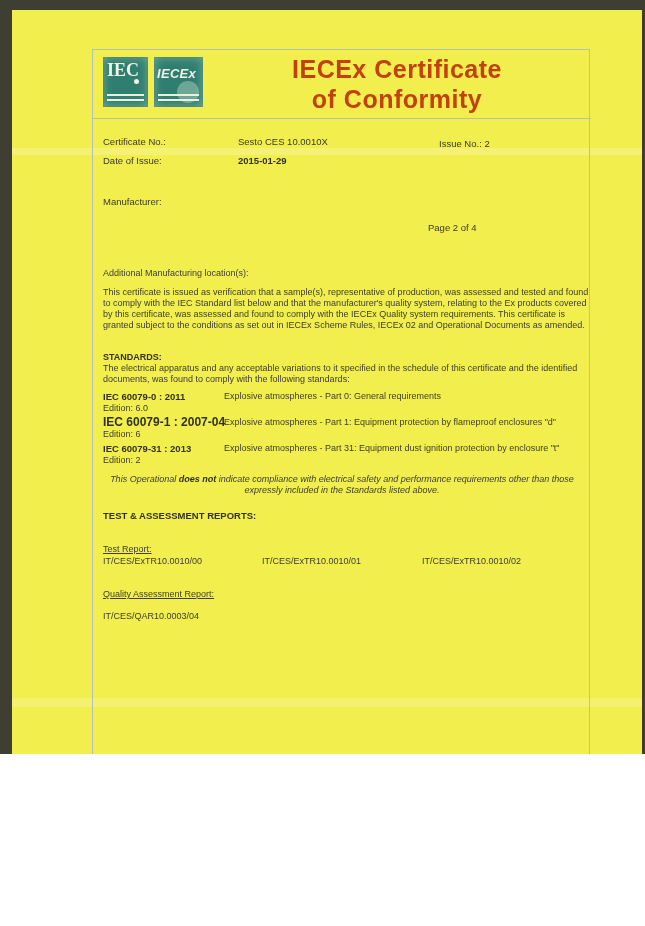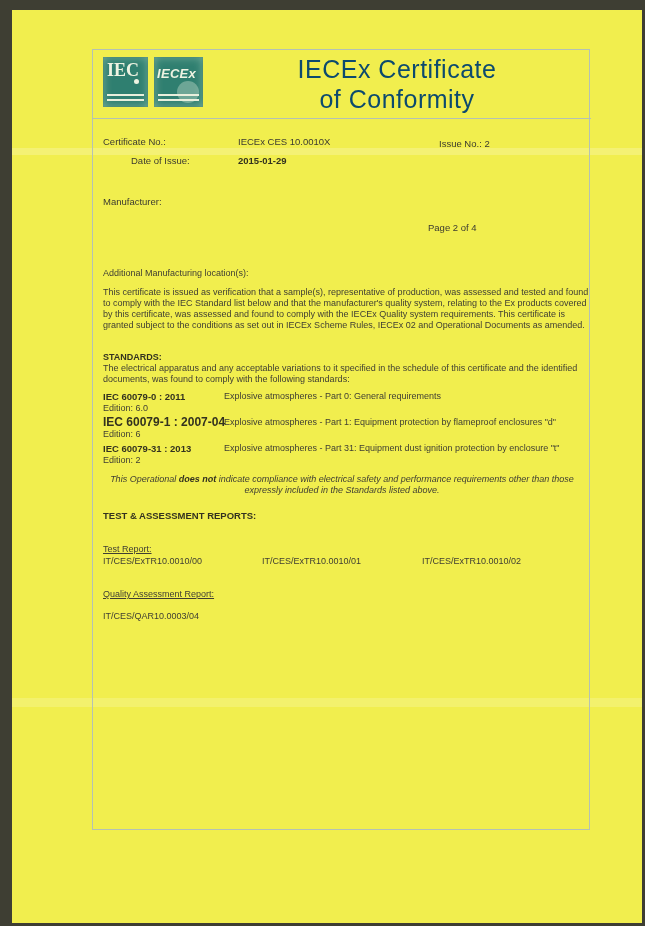--- a/index.html
+++ b/index.html
@@ -1,20 +1,20 @@
 <!DOCTYPE html>
 <html><head>
 <meta charset="utf-8">
 <style>
   * { margin:0; padding:0; box-sizing:border-box; }
   html,body { width:645px; height:926px; }
   body { font-family:"Liberation Sans", sans-serif; }
 
   .stage {
-    position:relative; width:645px; height:926px;
+    position:relative; width:645px; height:754px;
     background:#3e3e33; overflow:hidden;
   }
   .paper {
     position:absolute; left:12px; top:10px; width:630px; height:913px;
     background:#f1ee4e;
   }
   .scan-band {
     position:absolute; left:0; width:100%; height:7px;
     background:rgba(255,255,255,0.22); pointer-events:none;
   }
@@ -32,21 +32,21 @@
 
   .abs { position:absolute; }
   .txt { color:#3f3e33; font-size:9px; line-height:11px; }
   .lbl { color:#3b3a30; font-size:9.5px; }
   .bold { font-weight:bold; color:#33321f; }
   .italic { font-style:italic; }
   .underline { text-decoration:underline; }
 
   .title {
     left:185px; top:44px; width:400px; text-align:center;
-    color:#0c4a6e; font-size:25px; font-weight:normal; line-height:30px;
+    color:#c2410c; font-size:25px; font-weight:bold; line-height:30px;
     letter-spacing:0.5px;
   }
 
   .logo {
     position:absolute; top:47px; height:50px; background:#2f7f70;
     box-shadow: inset 0 0 10px rgba(220,240,215,0.45), inset 0 0 2px rgba(0,60,50,0.6);
     overflow:hidden;
   }
   .logo-iec   { left:91px;  width:45px; }
   .logo-iecex { left:142px; width:49px; }
@@ -100,23 +100,23 @@
           <div></div>
         </div>
     </div>
 
     <div class="abs title">
       <div>IECEx Certificate</div>
       <div>of Conformity</div>
     </div>
 
     <div class="abs lbl" style="left:91px; top:126px;">Certificate No.:</div>
-    <div class="abs lbl" style="left:226px; top:126px;">IECEx CES 10.0010X</div>
+    <div class="abs lbl" style="left:226px; top:126px;">Sesto CES 10.0010X</div>
 
-    <div class="abs lbl" style="left:91px; top:145px;margin-left:28px;">Date of Issue:</div>
+    <div class="abs lbl" style="left:91px; top:145px;">Date of Issue:</div>
     <div class="abs lbl bold" style="left:226px; top:145px;">2015-01-29</div>
     <div class="abs lbl" style="left:416px; top:128px;padding-left:11px;">Issue No.: 2</div>
 
     <div class="abs lbl" style="left:416px; top:168px;margin-top:44px;">Page 2 of 4</div>
 
     <div class="abs lbl" style="left:91px; top:186px;">Manufacturer:</div>
 
     <div class="abs txt" style="left:91px; top:258px;">Additional Manufacturing location(s):</div>
 
     <div class="abs txt para" style="left:91px; top:277px;">This certificate is issued as verification that a sample(s), representative of production, was assessed and tested and found to comply with the IEC Standard list below and that the manufacturer's quality system, relating to the Ex products covered by this certificate, was assessed and found to comply with the IECEx Quality system requirements. This certificate is granted subject to the conditions as set out in IECEx Scheme Rules, IECEx 02 and Operational Documents as amended.</div>

